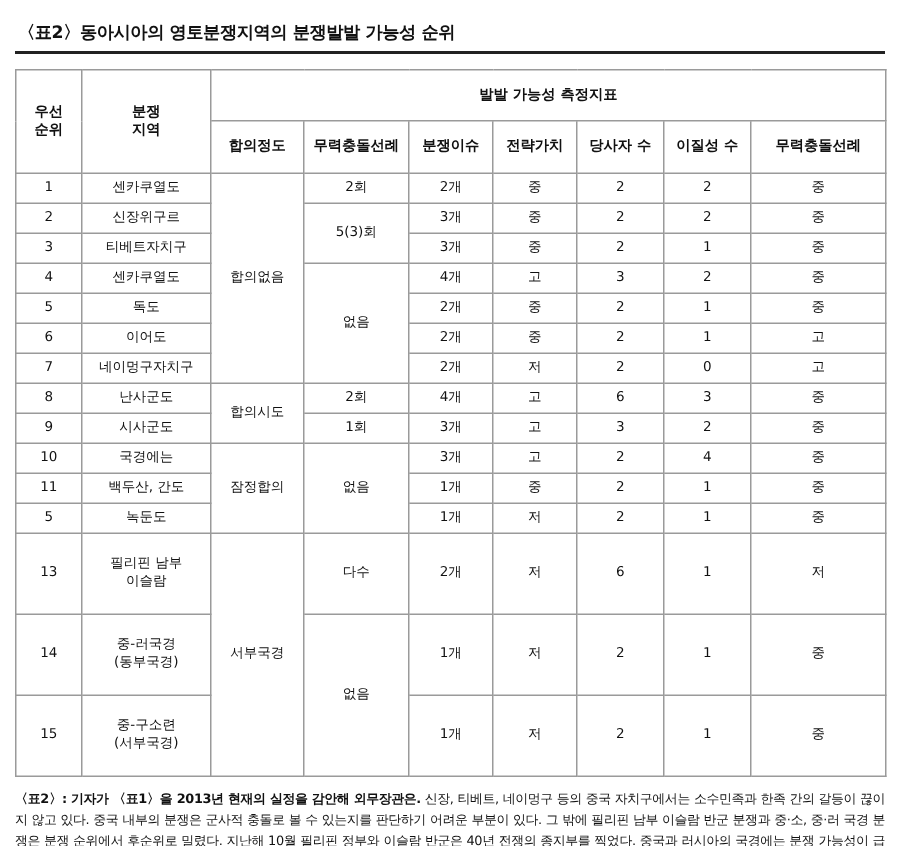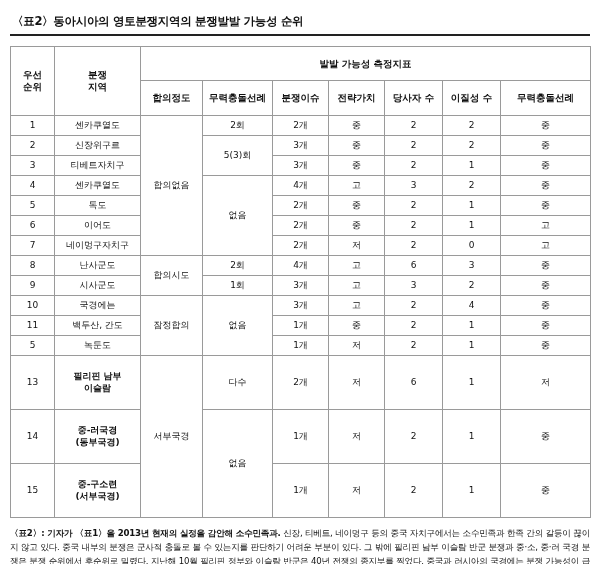--- a/index.html
+++ b/index.html
@@ -61,21 +61,20 @@
     height: 17px;
   }
   td.region {
     text-align: center;
     font-size: 9px;
     padding: 1px 2px;
   }
   td.tall3 { height: 51px; }
   .two-line {
     line-height: 1.3;
-    font-weight: bold;
   }
   .note {
     margin-top: 9px;
     font-size: 8.6px;
     line-height: 1.62;
     text-align: justify;
     color: #111;
     letter-spacing: -0.25px;
   }
   .note b {
@@ -279,16 +278,16 @@
         <td class="tall3">1개</td>
         <td class="tall3">저</td>
         <td class="tall3">2</td>
         <td class="tall3">1</td>
         <td class="tall3">중</td>
       </tr>
     </tbody>
   </table>
 
   <div class="note">
-    <b>〈표2〉: 기자가 〈표1〉을 2013년 현재의 실정을 감안해 소수민족과.</b><span> 신장, 티베트, 네이멍구 등의 중국 자치구에서는 소수민족과 한족 간의 갈등이 끊이지 않고 있다. 중국 내부의 분쟁은 군사적 충돌로 볼 수 있는지를 판단하기 어려운 부분이 있다. 그 밖에 필리핀 남부 이슬람 반군 분쟁과 중·소, 중·러 국경 분쟁은 분쟁 순위에서 후순위로 밀렸다. 지난해 10월 필리핀 정부와 이슬람 반군은 40년 전쟁의 종지부를 찍었다. 중국과 러시아의 국경에는 분쟁 가능성이 급감했다. 지난 2004년 양국은 '중러국경협정'을 체결했다. 2005년 이 협정의 비준서(批准書)가 교환되는 자리에서 두 나라의 외무장관은 "두 나라 사이의 국경 분쟁이 완전히 해결됐다"고 발표했다.</span>
+    <b>〈표2〉: 기자가 〈표1〉을 2013년 현재의 실정을 감안해 외무장관은.</b><span> 신장, 티베트, 네이멍구 등의 중국 자치구에서는 소수민족과 한족 간의 갈등이 끊이지 않고 있다. 중국 내부의 분쟁은 군사적 충돌로 볼 수 있는지를 판단하기 어려운 부분이 있다. 그 밖에 필리핀 남부 이슬람 반군 분쟁과 중·소, 중·러 국경 분쟁은 분쟁 순위에서 후순위로 밀렸다. 지난해 10월 필리핀 정부와 이슬람 반군은 40년 전쟁의 종지부를 찍었다. 중국과 러시아의 국경에는 분쟁 가능성이 급감했다. 지난 2004년 양국은 '중러국경협정'을 체결했다. 2005년 이 협정의 비준서(批准書)가 교환되는 자리에서 두 나라의 외무장관은 "두 나라 사이의 국경 분쟁이 완전히 해결됐다"고 발표했다.</span>
   </div>
 
 </div>
 
 </body></html>

